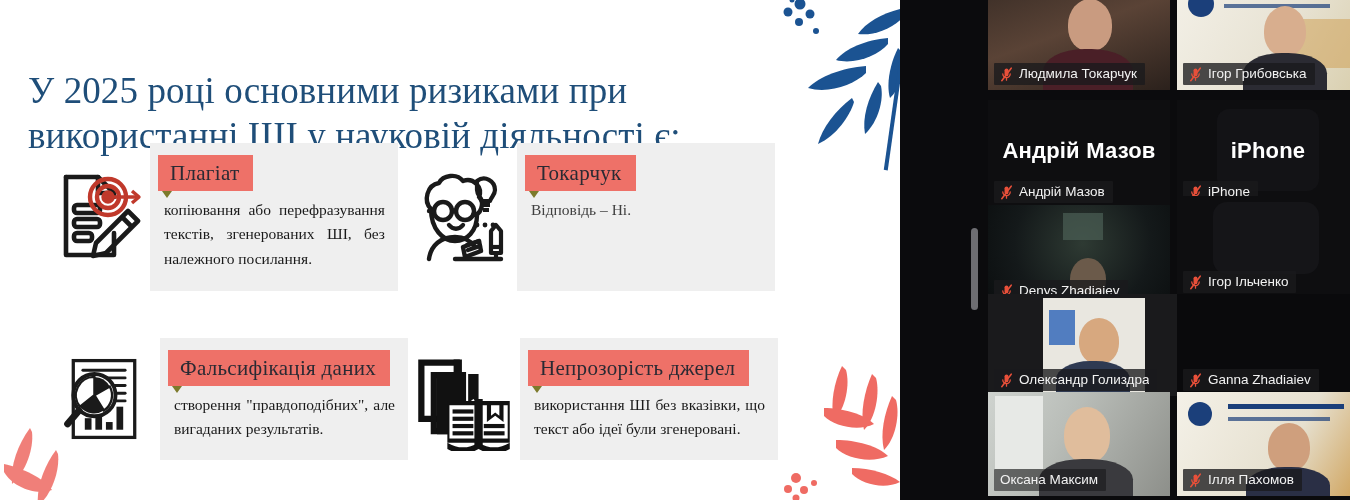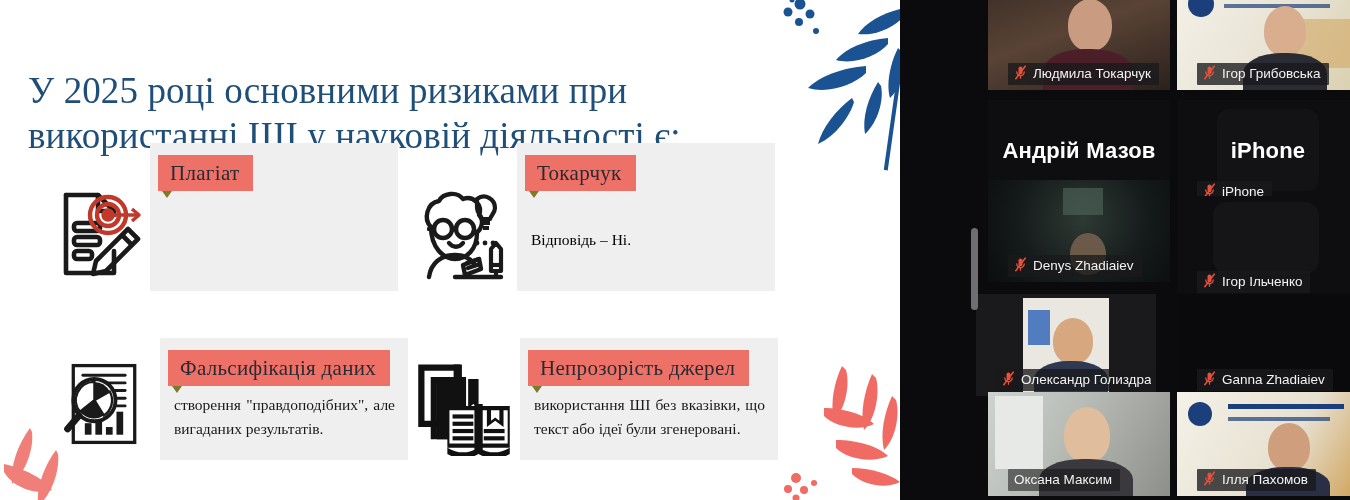--- a/index.html
+++ b/index.html
@@ -25,21 +25,21 @@
     margin-top:40px;
   }
 
   
   .deco{position:absolute;pointer-events:none;}
   .deco-top{right:-6px;top:-14px;width:140px;height:185px;}
   .deco-bottom{right:0px;bottom:-6px;width:120px;height:150px;}
   .deco-left{left:-40px;bottom:-50px;width:120px;height:130px;opacity:.95;}
 
   
-  .card{position:absolute;display:flex;align-items:flex-end;}
+  .card{position:absolute;display:flex;align-items:center;}
   .card-icon{
     flex:0 0 auto;width:112px;height:112px;
     display:flex;align-items:center;justify-content:center;
   }
   .card-body{
     background:#EFEFEF;
     padding:0;
     position:relative;
   }
   .card-head{
@@ -59,21 +59,21 @@
     border-right:5px solid transparent;
     border-top:7px solid #7C7A2B;
   }
   .card-text{
     font-family:"Liberation Serif",serif;
     font-size:15.5px;line-height:1.58;
     color:#1A1A1A;
     text-align:justify;
     padding:7px 13px 14px 14px;
   }
-  .card-text .answer{color:#000000;display:block;margin-top:30px;}
+  .card-text .answer{color:#404040;display:block;margin-top:0;}
 
   
   #card-plagiat   {left:38px; top:143px;}
   #card-plagiat   .card-body{width:248px;min-height:148px;}
   #card-avtorstvo {left:405px;top:143px;}
   #card-avtorstvo .card-body{width:258px;min-height:148px;}
   #card-falsyf    {left:48px; top:338px;}
   #card-falsyf    .card-body{width:248px;min-height:122px;}
   #card-neproz    {left:408px;top:338px;}
   #card-neproz    .card-body{width:258px;min-height:122px;}
@@ -84,26 +84,25 @@
     background:#0B0B0D;overflow:hidden;
   }
   .gallery{position:absolute;left:0;top:0;width:450px;height:500px;}
 
   .tile{position:absolute;overflow:hidden;background:#121214;}
   .tile .feed{position:absolute;inset:0;}
   .tile.empty .feed{background:#0E0E10;}
 
   .namebar{
     position:absolute;left:6px;bottom:5px;
-    display:flex;align-items:flex-start;gap:6px;
+    display:flex;align-items:flex-end;gap:6px;
     background:rgba(26,26,28,.78);
     border-radius:1px;
     padding:2px 8px 3px 6px;
     max-width:calc(100% - 12px);
-    margin-left:14px;
   }
   .namebar .nm{
     color:#F2F2F2;font-size:13.5px;line-height:17px;
     font-family:"Liberation Sans",sans-serif;
     white-space:nowrap;overflow:hidden;text-overflow:ellipsis;
   }
   .mic-muted{flex:0 0 auto;width:13px;height:15px;display:block;}
 
   
   .bigname{
@@ -200,20 +199,21 @@
             <path d="M84 44 l10 10 -32 32 -13 3 3 -13 Z"></path>
             <path d="M78 50 l10 10"></path>
           </g>
         </svg>
       </div>
       <div class="card-body">
         <div class="head-wrap">
           <span class="card-head">Плагіат</span>
           <span class="head-tick" style="left:12px;top:48px"></span>
         </div>
+        <div class="card-text">копіювання або перефразування текстів, згенерованих ШІ, без належного посилання.</div>
       </div>
     </div>
 
     <div class="card" id="card-avtorstvo">
       <div class="card-icon">
         <svg viewBox="0 0 100 100" width="100" height="100">
           <g fill="none" stroke="#1A1A1A" stroke-width="4.4" stroke-linejoin="round" stroke-linecap="round">
             <path d="M20 42 C12 34 16 18 28 16 C32 8 46 6 52 14 C62 10 72 20 68 30 C74 36 70 48 62 48"></path>
             <path d="M20 42 C20 62 32 74 44 74 C56 74 66 64 66 48"></path>
             <circle cx="32" cy="44" r="9"></circle>
@@ -390,21 +390,21 @@
           <div class="namebar">
             <svg class="mic-muted" viewBox="0 0 16 18">
   <path d="M8 1.5 a2.4 2.4 0 0 1 2.4 2.4 v5 a2.4 2.4 0 0 1 -4.8 0 v-5 A2.4 2.4 0 0 1 8 1.5Z" fill="#E8503A"></path>
   <path d="M3.4 8.2 a4.6 4.6 0 0 0 9.2 0" fill="none" stroke="#E8503A" stroke-width="1.6" stroke-linecap="round"></path>
   <path d="M8 12.8 v3.2" stroke="#E8503A" stroke-width="1.6" stroke-linecap="round"></path>
   <path d="M2.2 16.6 L13.8 1.2" stroke="#E8503A" stroke-width="1.9" stroke-linecap="round"></path>
 </svg>
             <span class="nm">iPhone</span>
           </div>
         </div>
-        <div class="tile" style="left: 88px; top: 180px; width: 182px; height: 102px;">
+        <div class="tile" style="left: 88px; top: 205px; width: 182px; height: 102px;">
           <div class="feed" style="background:radial-gradient(circle at 52% 38%,#2e3a33 0%,#14191a 60%,#0b0e0f 100%)">
      <div style="position:absolute;left:41%;top:8%;width:22%;height:26%;background:#4c5f55;opacity:.7"></div>
      <div class="person-head" style="left:45%;top:52%;width:36px;height:42px;background:#6b5a4a"></div>
    </div>
           <div class="namebar">
             <svg class="mic-muted" viewBox="0 0 16 18">
   <path d="M8 1.5 a2.4 2.4 0 0 1 2.4 2.4 v5 a2.4 2.4 0 0 1 -4.8 0 v-5 A2.4 2.4 0 0 1 8 1.5Z" fill="#E8503A"></path>
   <path d="M3.4 8.2 a4.6 4.6 0 0 0 9.2 0" fill="none" stroke="#E8503A" stroke-width="1.6" stroke-linecap="round"></path>
   <path d="M8 12.8 v3.2" stroke="#E8503A" stroke-width="1.6" stroke-linecap="round"></path>
   <path d="M2.2 16.6 L13.8 1.2" stroke="#E8503A" stroke-width="1.9" stroke-linecap="round"></path>
@@ -419,21 +419,21 @@
           <div class="namebar">
             <svg class="mic-muted" viewBox="0 0 16 18">
   <path d="M8 1.5 a2.4 2.4 0 0 1 2.4 2.4 v5 a2.4 2.4 0 0 1 -4.8 0 v-5 A2.4 2.4 0 0 1 8 1.5Z" fill="#E8503A"></path>
   <path d="M3.4 8.2 a4.6 4.6 0 0 0 9.2 0" fill="none" stroke="#E8503A" stroke-width="1.6" stroke-linecap="round"></path>
   <path d="M8 12.8 v3.2" stroke="#E8503A" stroke-width="1.6" stroke-linecap="round"></path>
   <path d="M2.2 16.6 L13.8 1.2" stroke="#E8503A" stroke-width="1.9" stroke-linecap="round"></path>
 </svg>
             <span class="nm">Ігор Ільченко</span>
           </div>
         </div>
-        <div class="tile" style="left: 76px; top: 294px; width: 180px; height: 102px;">
+        <div class="tile" style="left: 88px; top: 294px; width: 180px; height: 102px; padding-left: 32px;">
           <div class="feed" style="background:#1a1a1c">
      <div style="position:absolute;left:26%;top:4%;width:48%;height:94%;background:#e9e7e0"></div>
      <div style="position:absolute;left:29%;top:16%;width:12%;height:34%;background:#2b63b8;opacity:.8"></div>
      <div class="person-head" style="left:43%;top:24%;width:40px;height:46px;background:#d7a87f"></div>
      <div class="person-body" style="left:32%;top:66%;width:74px;height:40px;background:#2f3a52"></div>
    </div>
           <div class="namebar">
             <svg class="mic-muted" viewBox="0 0 16 18">
   <path d="M8 1.5 a2.4 2.4 0 0 1 2.4 2.4 v5 a2.4 2.4 0 0 1 -4.8 0 v-5 A2.4 2.4 0 0 1 8 1.5Z" fill="#E8503A"></path>
   <path d="M3.4 8.2 a4.6 4.6 0 0 0 9.2 0" fill="none" stroke="#E8503A" stroke-width="1.6" stroke-linecap="round"></path>

